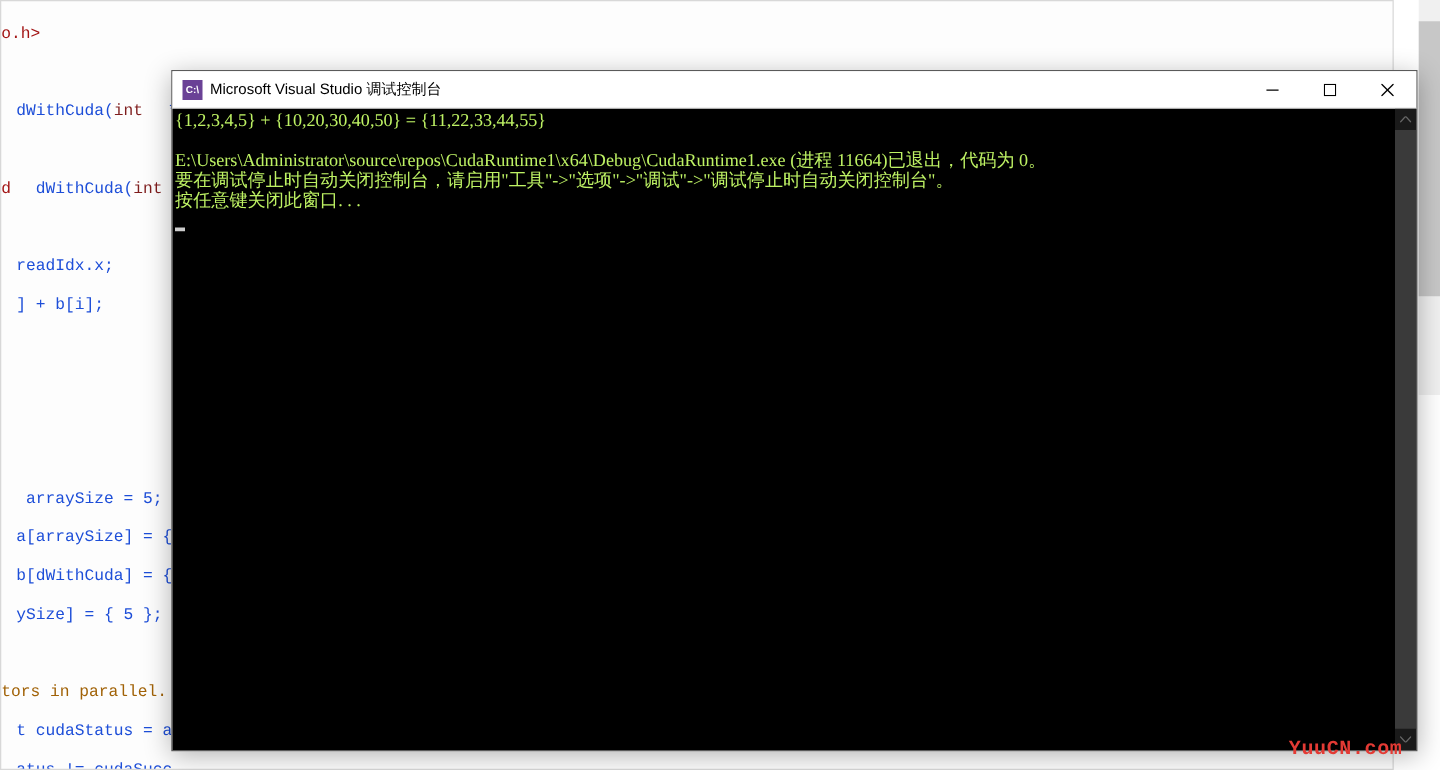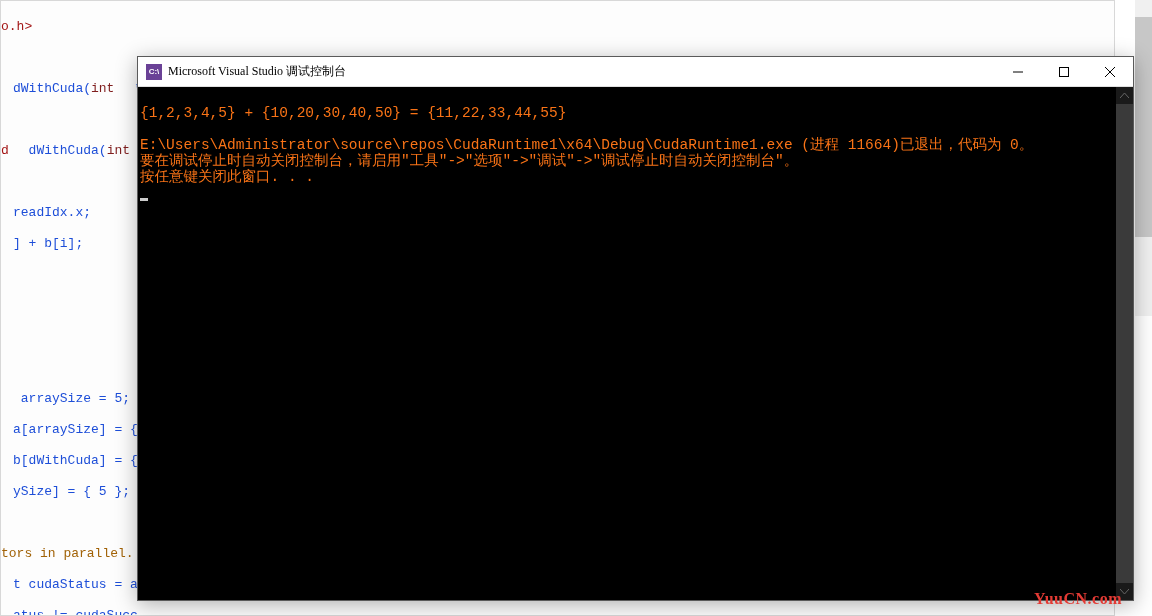--- a/index.html
+++ b/index.html
@@ -27,21 +27,21 @@
 }
 .code-bg .line { height: 15.5px; }
 .kw-red { color: #a31515; margin-top: 25px; }
 .kw-blue { color: #7f1d1d; }
 .kw-green { color: #a16207; font-family: Liberation Mono, monospace; }
 .kw-black { color: #1d4ed8; padding-left: 12px; }
 .watermark {
   position: absolute;
   bottom: 8px;
   right: 30px;
-  font-family: Liberation Serif, serif;
+  font-family: Liberation Mono, monospace;
   font-size: 16px;
   font-weight: bold;
   color: #e33a34;
   letter-spacing: 0.5px;
   text-align: right;
 }
 .console-window {
   position: absolute;
   top: 56px;
   left: 137px;
@@ -67,21 +67,21 @@
   background: #6a4196;
   display: flex;
   align-items: center;
   justify-content: center;
   color: #fff;
   font-size: 8px;
   font-family: Arial, sans-serif;
   font-weight: bold;
 }
 .title-text {
-  font-family: Liberation Serif, serif;
+  font-family: Liberation Sans, sans-serif;
   font-size: 12px;
   color: #000;
   flex: 1;
 }
 .title-controls {
   display: flex;
   height: 100%;
 }
 .title-btn {
   width: 46px;
@@ -97,26 +97,25 @@
   flex: 1;
   background: #000;
   position: relative;
   overflow: hidden;
 }
 .console-text {
   position: absolute;
   top: 2px;
   left: 2px;
   right: 18px;
-  font-family: Liberation Mono, monospace;
+  font-family: Liberation Serif, serif;
   font-size: 14.5px;
   line-height: 16px;
-  color: #f97316;
+  color: #bef264;
   white-space: pre;
-  margin-top: 16px;
 }
 .cursor {
   display: inline-block;
   width: 8px;
   height: 3px;
   background: #ccc;
   vertical-align: bottom;
 }
 .console-scrollbar {
   position: absolute;

